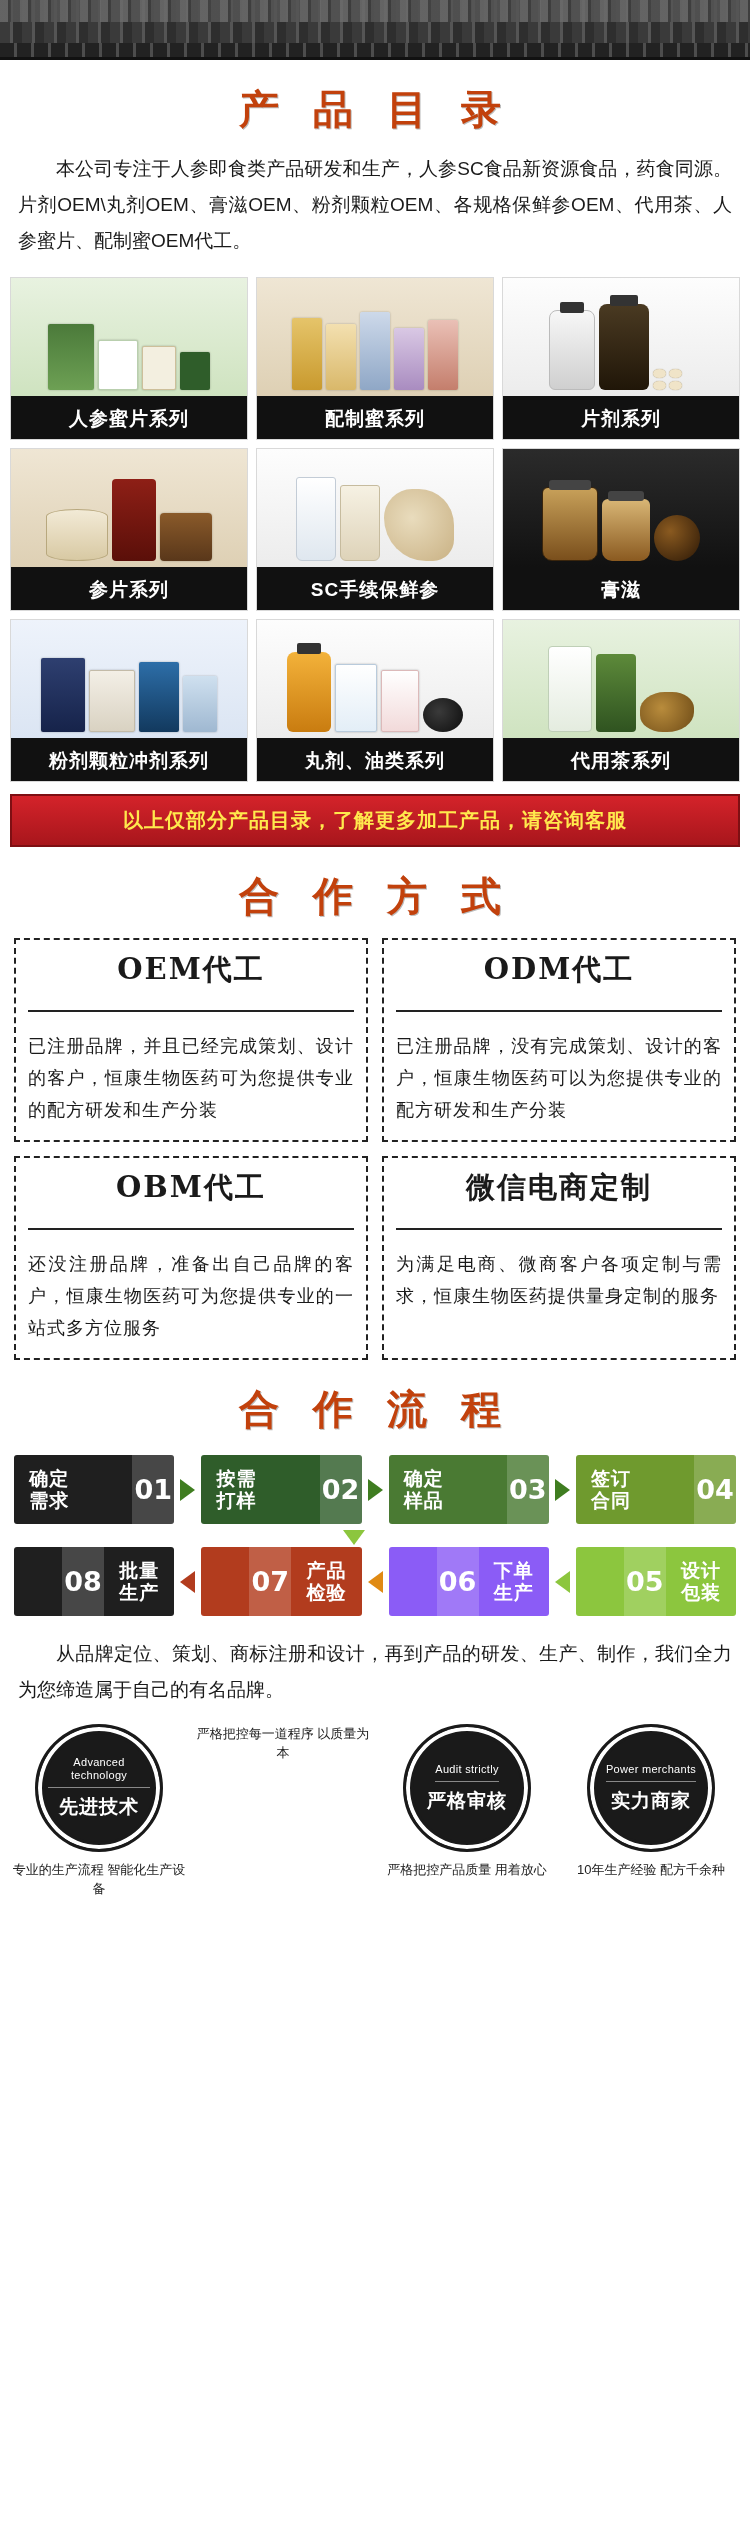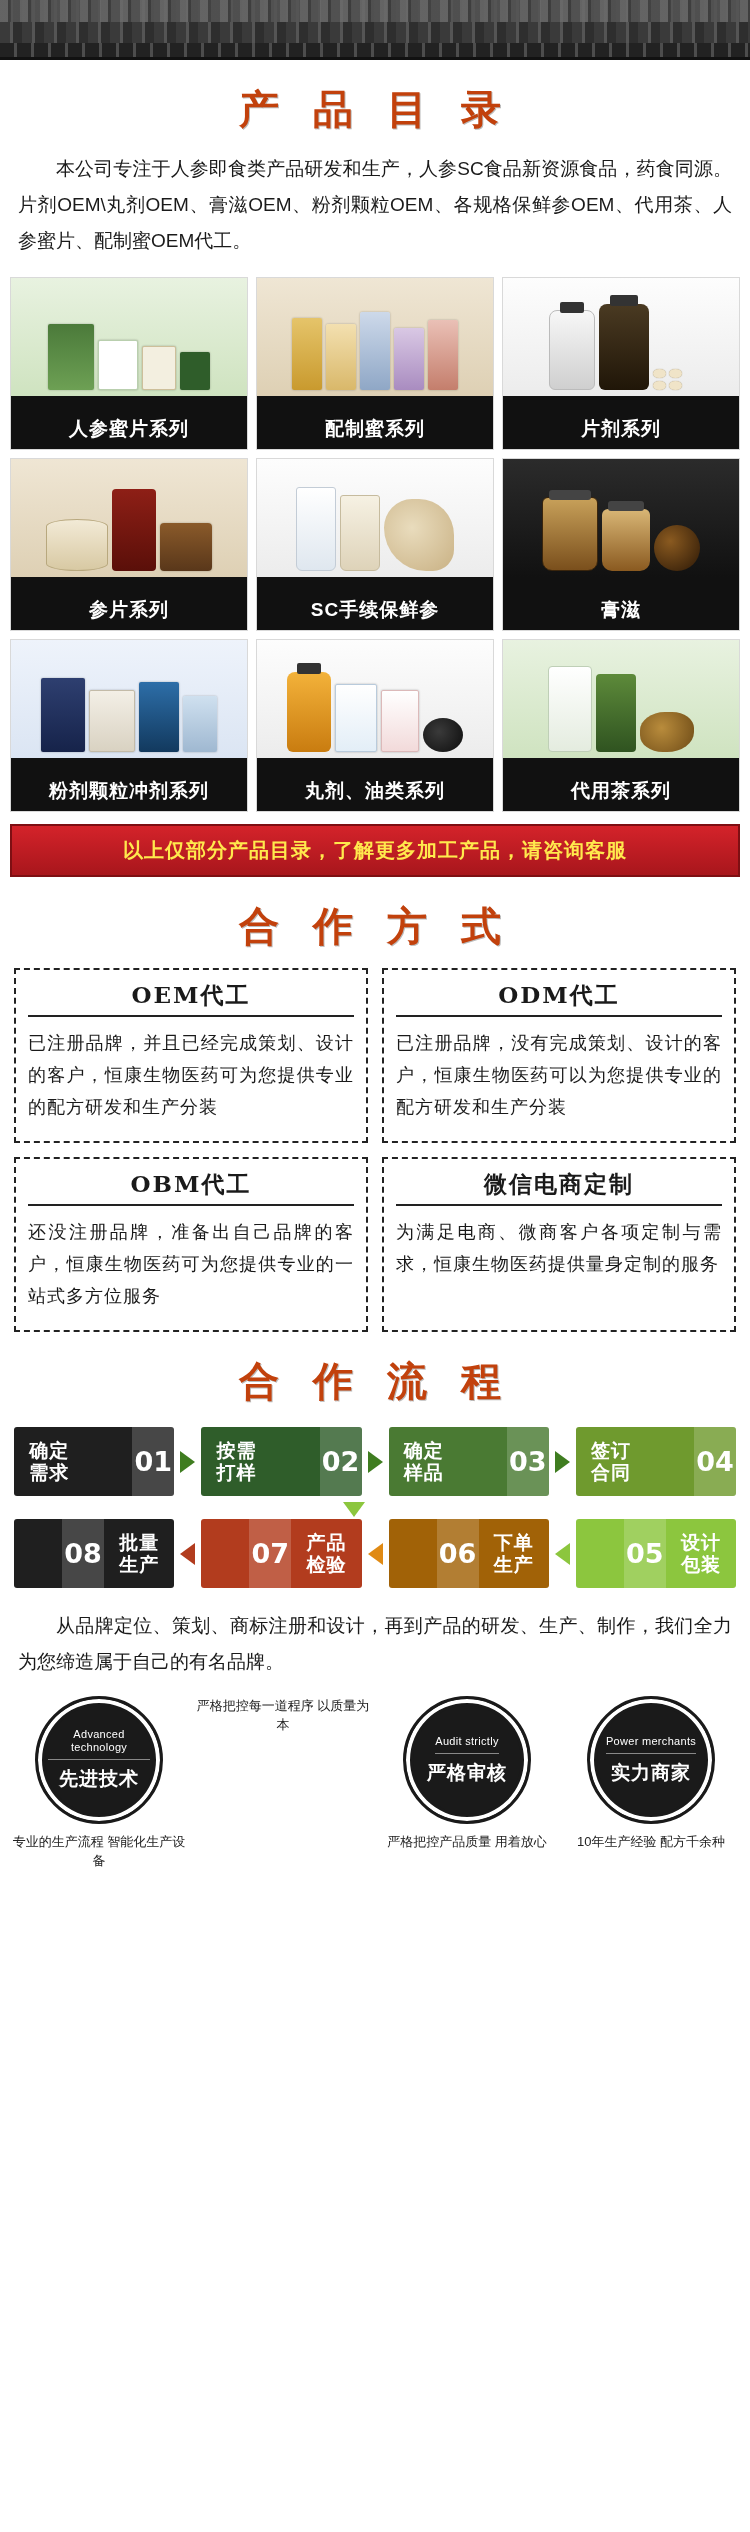--- a/index.html
+++ b/index.html
@@ -65,21 +65,21 @@
     height: 118px;
     position: relative;
     overflow: hidden;
     display: flex; align-items: flex-end; justify-content: center;
     gap: 4px;
     padding: 6px;
   }
   .cap {
     background: #111; color: #fff;
     font-size: 19px; font-weight: bold;
-    text-align: center; padding: 20px 0 7px;
+    text-align: center; padding: 10px 0 7px;
     letter-spacing: 1px;
   }
   
   .box { border-radius: 2px; box-shadow: 0 0 2px rgba(0,0,0,.3); }
   .pouch { border-radius: 3px 3px 6px 6px; }
   .jar { border-radius: 6px 6px 10px 10px; position: relative; }
   .jar:before { content:""; position:absolute; left:12%; right:12%; top:-8px; height:10px; border-radius:3px; background:#444; }
   .bottle { border-radius: 8px 8px 6px 6px; position: relative; }
   .bottle:before { content:""; position:absolute; left:22%; right:22%; top:-9px; height:11px; border-radius:2px; background:#333; }
   .can { border-radius: 4px; position: relative; }
@@ -111,26 +111,26 @@
     gap: 14px;
     padding: 0 14px;
   }
   .card {
     border: 2px dashed #222;
     padding: 10px 12px 14px;
     min-height: 175px;
   }
   .card h3 {
     text-align: center;
-    font-size: 23px;
+    font-size: 29px;
     font-weight: bold;
     letter-spacing: 2px;
-    padding-bottom: 4px;
+    padding-bottom: 20px;
     border-bottom: 2px solid #222;
-    margin-bottom: 10px;
+    margin-bottom: 18px;
     font-family: "DejaVu Serif", "Liberation Serif", serif;
   }
   .card p {
     font-size: 18px;
     line-height: 32px;
     letter-spacing: 1px;
     text-align: justify;
   }
 
   
@@ -403,21 +403,21 @@
       </div>
       <div class="arrow l" style="border-right-color:#b23c1e"></div>
       <div class="step" style="background:#b23c1e">
         <div class="num">07</div>
         <div class="txt">
           <span>产品</span>
           <span>检验</span>
         </div>
       </div>
       <div class="arrow l" style="border-right-color:#e08a14"></div>
-      <div class="step" style="background:#a16207">
+      <div class="step" style="background:#8b5cf6">
         <div class="num">06</div>
         <div class="txt">
           <span>下单</span>
           <span>生产</span>
         </div>
       </div>
       <div class="arrow l"></div>
       <div class="step" style="background:#8cc63e">
         <div class="num">05</div>
         <div class="txt">

